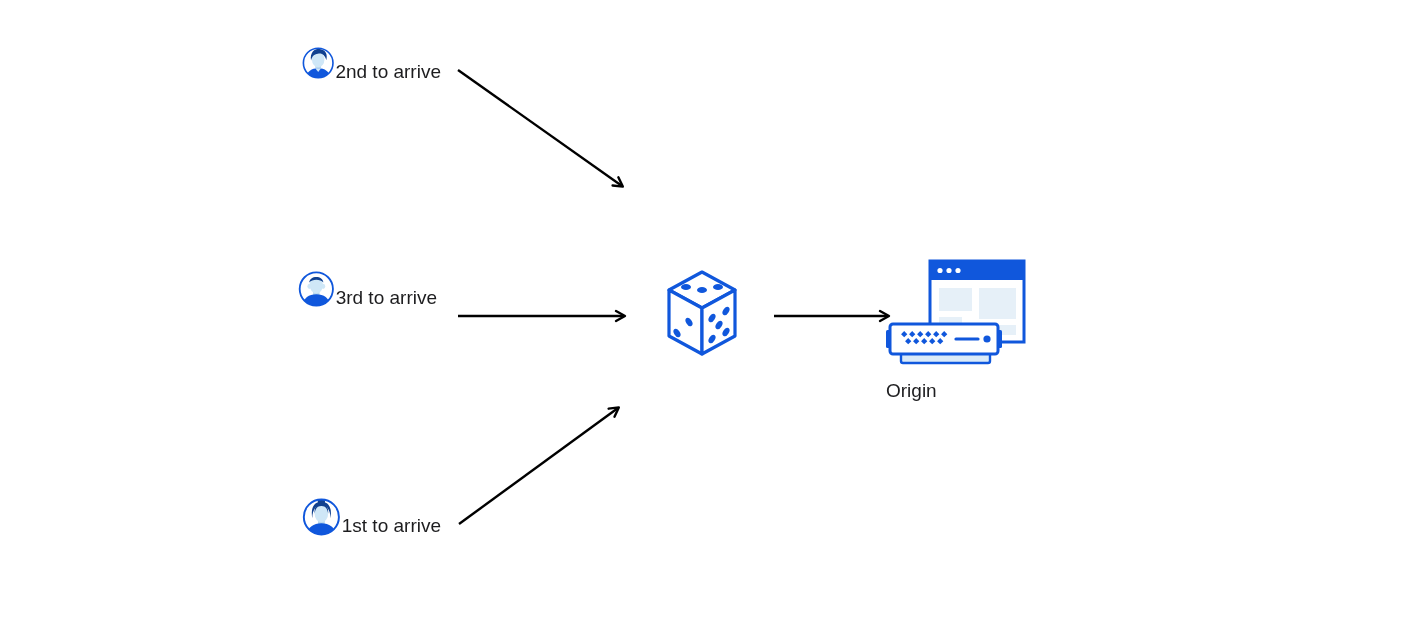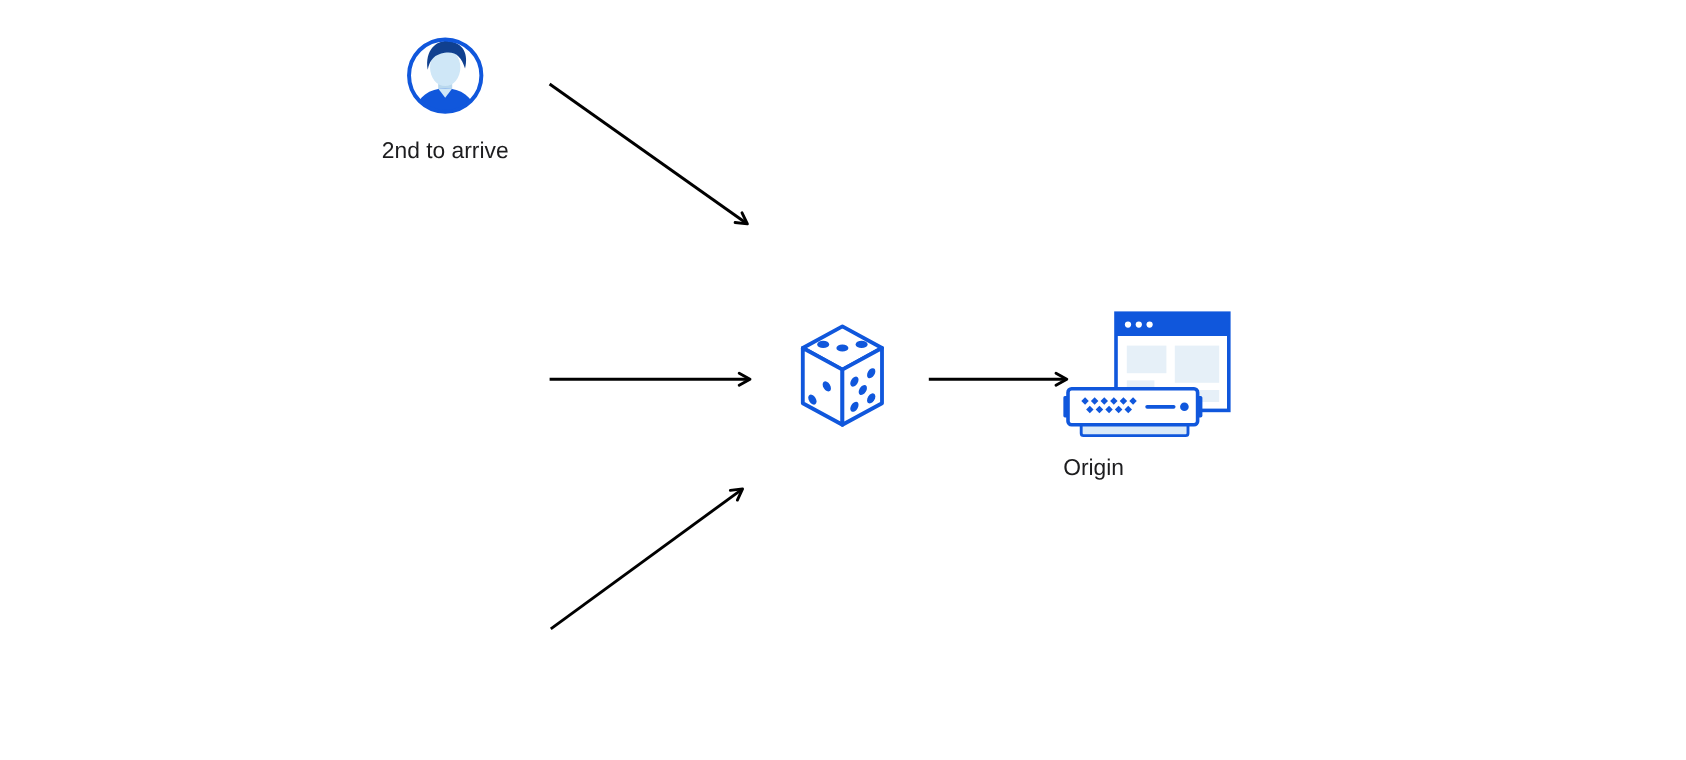--- a/index.html
+++ b/index.html
@@ -22,21 +22,21 @@
     background:var(--background);
     overflow:hidden;
     font-family:"Liberation Sans", sans-serif;
   }
   .arrow-layer{position:absolute;left:0;top:0;}
   .arrow{stroke:var(--arrow-color);stroke-width:2.4;fill:none;}
   .node{
     position:absolute;
     width:140px;
     display:flex;
-    flex-direction:column;
+    flex-direction:row;
     align-items:center;
   }
   .node .label{
     margin-top:18px;
     font-size:19px;
     line-height:22px;
     color:var(--text-color);
     white-space:nowrap;
   }
   .avatar{width:70px;height:70px;display:block;}
@@ -75,21 +75,61 @@
         <path d="M36 47 C20 47 10 56 8 74 L64 74 C62 56 52 47 36 47 Z" fill="var(--primary-blue)"></path>
         <path d="M30 47 L36 55 L42 47 Z" fill="var(--face-fill)"></path>
         <ellipse cx="36" cy="29" rx="13" ry="16" fill="var(--face-fill)"></ellipse>
         <path d="M21 31 C18 12 31 5 39 6.5 C52 8 56 18 53 30 C50 20 45 15 35.5 16.5 C27 18 23 22 21 31 Z" fill="var(--dark-navy)"></path>
       </g>
       <circle cx="36" cy="36" r="31" fill="none" stroke="var(--primary-blue)" stroke-width="3.4"></circle>
     </svg>
     <div class="label">2nd to arrive</div>
   </div>
 
+  <div class="node" style="left:297px;top:254px">
+    <svg class="avatar" viewBox="0 0 72 72">
+      <defs>
+          <clipPath id="clipB">
+            <circle cx="36" cy="36" r="31"></circle>
+          </clipPath>
+        </defs>
+      <circle cx="36" cy="36" r="31" fill="#ffffff"></circle>
+      <g clip-path="url(#clipB)">
+        <rect x="30" y="38" width="12" height="13" fill="var(--neck-fill)"></rect>
+        <path d="M36 46 C20 46 10 55 8 74 L64 74 C62 55 52 46 36 46 Z" fill="var(--primary-blue)"></path>
+        <ellipse cx="23" cy="31" rx="3.6" ry="5" fill="var(--face-fill)"></ellipse>
+        <ellipse cx="49" cy="31" rx="3.6" ry="5" fill="var(--face-fill)"></ellipse>
+        <ellipse cx="36" cy="29" rx="12.5" ry="15.5" fill="var(--face-fill)"></ellipse>
+        <path d="M23 24 C23 10 49 10 49 24 C44 17 28 17 23 24 Z" fill="var(--dark-navy)"></path>
+      </g>
+      <circle cx="36" cy="36" r="31" fill="none" stroke="var(--primary-blue)" stroke-width="3.4"></circle>
+    </svg>
+    <div class="label">3rd to arrive</div>
+  </div>
 
+  <div class="node" style="left:301px;top:482px">
+    <svg class="avatar" viewBox="0 0 72 72">
+      <defs>
+          <clipPath id="clipC">
+            <circle cx="36" cy="36" r="31"></circle>
+          </clipPath>
+        </defs>
+      <circle cx="36" cy="36" r="31" fill="#ffffff"></circle>
+      <g clip-path="url(#clipC)">
+        <rect x="30" y="38" width="12" height="13" fill="var(--neck-fill)"></rect>
+        <path d="M36 47 C20 47 10 56 8 74 L64 74 C62 56 52 47 36 47 Z" fill="var(--primary-blue)"></path>
+        <circle cx="36" cy="9" r="6.5" fill="var(--dark-navy)"></circle>
+        <path d="M20 38 C16 16 26 9 36 9 C46 9 56 16 52 38 C52 24 46 15 36 15 C26 15 20 24 20 38 Z" fill="var(--dark-navy)"></path>
+        <ellipse cx="36" cy="30" rx="12" ry="15.5" fill="var(--face-fill)"></ellipse>
+        <path d="M24 30 C23 17 29 13 36 13 C43 13 49 17 48 30 C46 19 42 16.5 36 16.5 C30 16.5 26 19 24 30 Z" fill="var(--dark-navy)"></path>
+      </g>
+      <circle cx="36" cy="36" r="31" fill="none" stroke="var(--primary-blue)" stroke-width="3.4"></circle>
+    </svg>
+    <div class="label">1st to arrive</div>
+  </div>
 
   <svg class="dice-node" viewBox="0 0 80 92">
     <g fill="#ffffff" stroke="var(--primary-blue)" stroke-width="3.2" stroke-linejoin="round">
       <path d="M40 5 L73 23 L40 41 L7 23 Z"></path>
       <path d="M7 23 L40 41 L40 87 L7 69 Z"></path>
       <path d="M73 23 L40 41 L40 87 L73 69 Z"></path>
     </g>
     <g fill="var(--primary-blue)" stroke="none">
       <ellipse cx="24" cy="20" rx="5" ry="3"></ellipse>
       <ellipse cx="40" cy="23" rx="5" ry="3"></ellipse>

